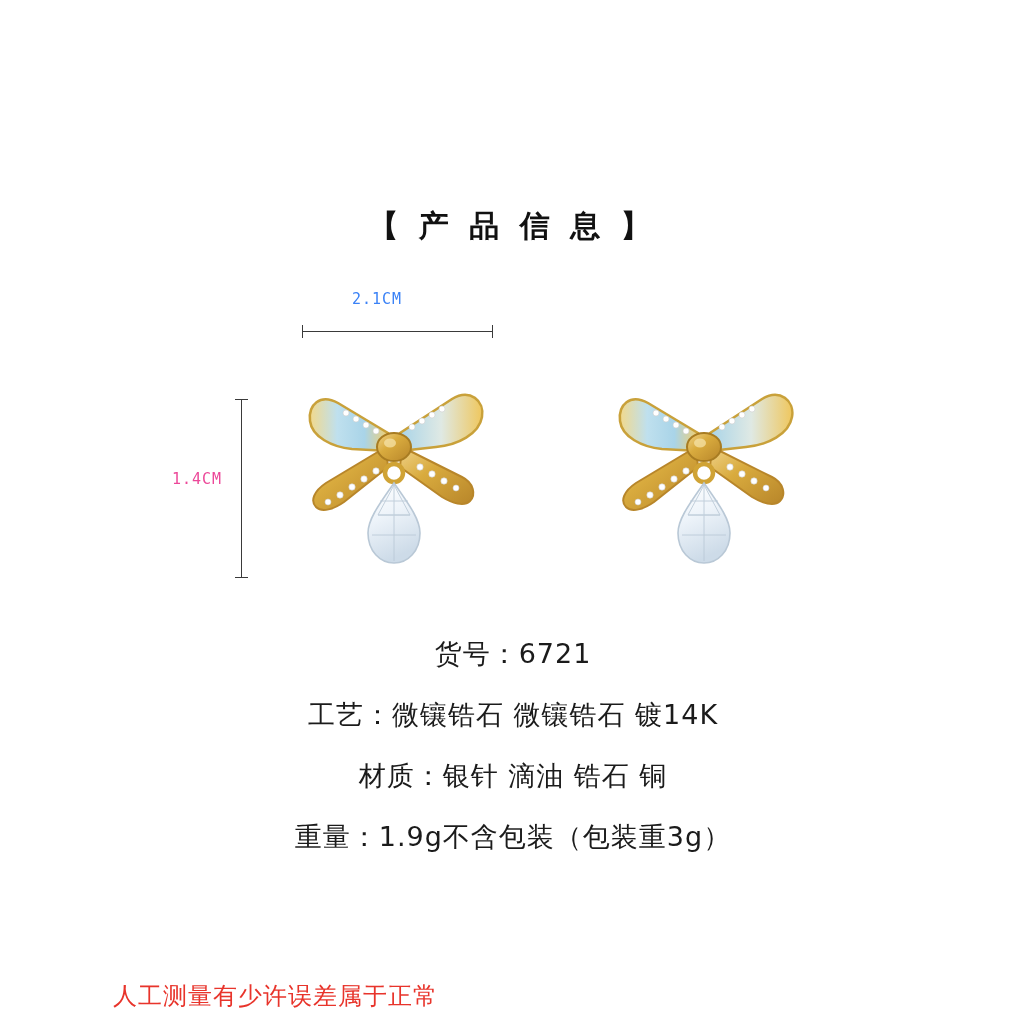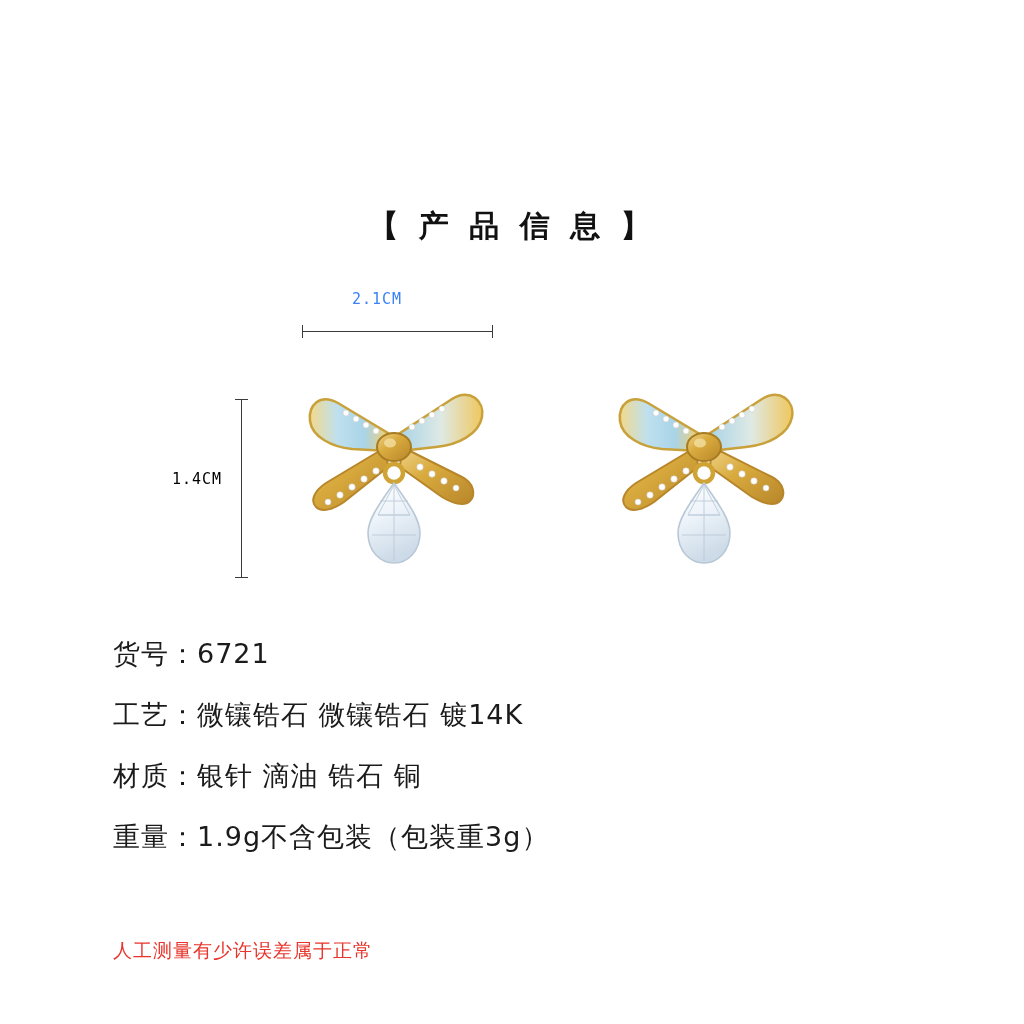--- a/index.html
+++ b/index.html
@@ -64,21 +64,21 @@
   .width-rule::before { left: 0; }
   .width-rule::after  { right: 0; }
 
   
   .height-label {
     position: absolute;
     top: 470px;
     left: 172px;
     font-family: "DejaVu Sans Mono", monospace;
     font-size: 15px;
-    color: #000000;
+    color: #ec4899;
     letter-spacing: 1px;
   }
   .height-rule {
     position: absolute;
     top: 399px;
     left: 241px;
     width: 1px;
     height: 179px;
     background: #3a3a3a;
   }
@@ -110,35 +110,36 @@
   }
   .earring.left  { left: 5px; }
   .earring.right { left: 315px; }
 
   
   .specs {
     position: absolute;
     top: 636px;
     left: 113px;
     width: 800px;
+    text-align: center;
   }
   .spec-row {
     font-family: "DejaVu Sans", sans-serif;
     font-size: 27px;
     color: #1b1b1b;
     margin-bottom: 25px;
     letter-spacing: 1px;
     white-space: nowrap;
   }
   .note {
     position: absolute;
-    top: 938px;
+    top: 980px;
     left: 113px;
     font-family: "DejaVu Sans", sans-serif;
-    font-size: 19px;
+    font-size: 24px;
     color: #e8342b;
     letter-spacing: 1px;
   }
 </style>
 </head>
 <body>
 
 <div class="page">
 
   <div class="title">【 产 品 信 息 】</div>

